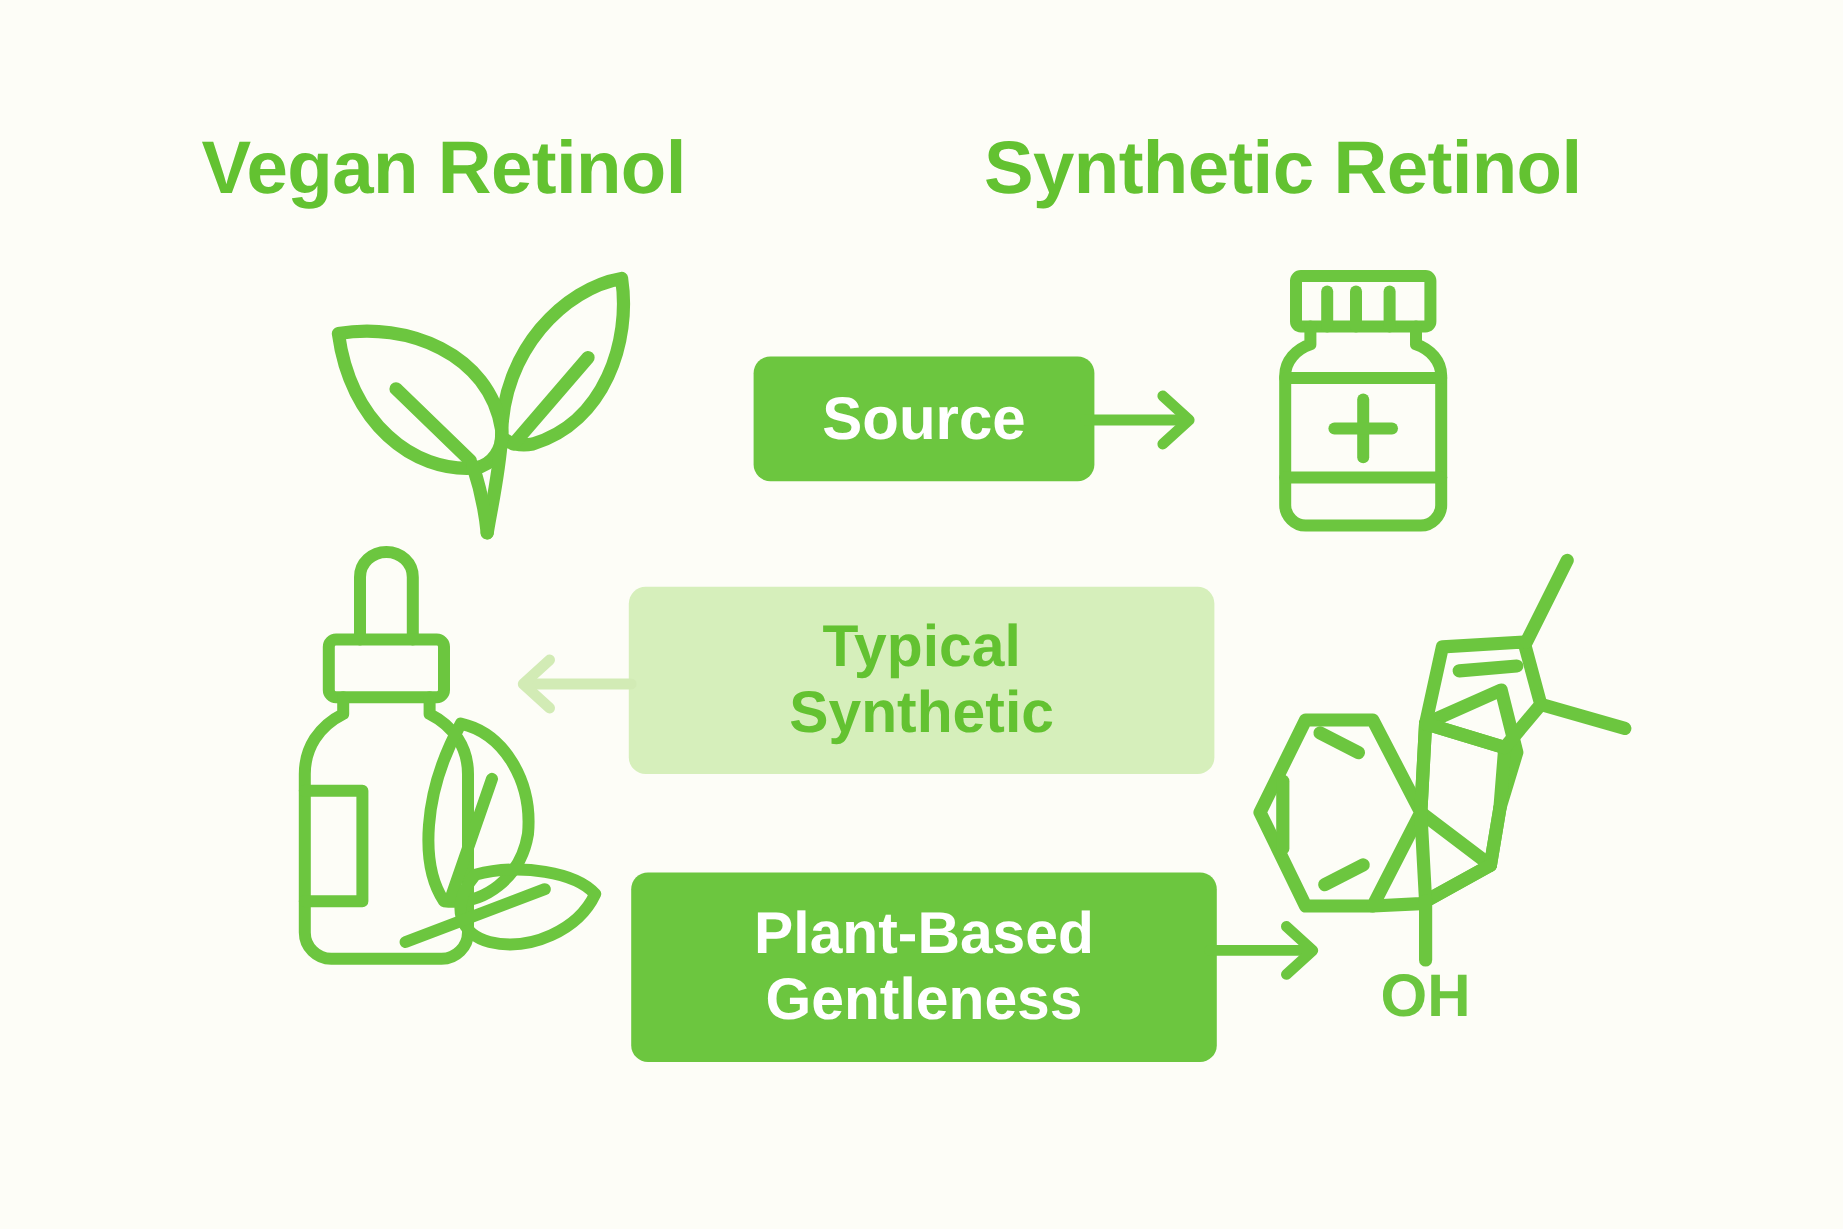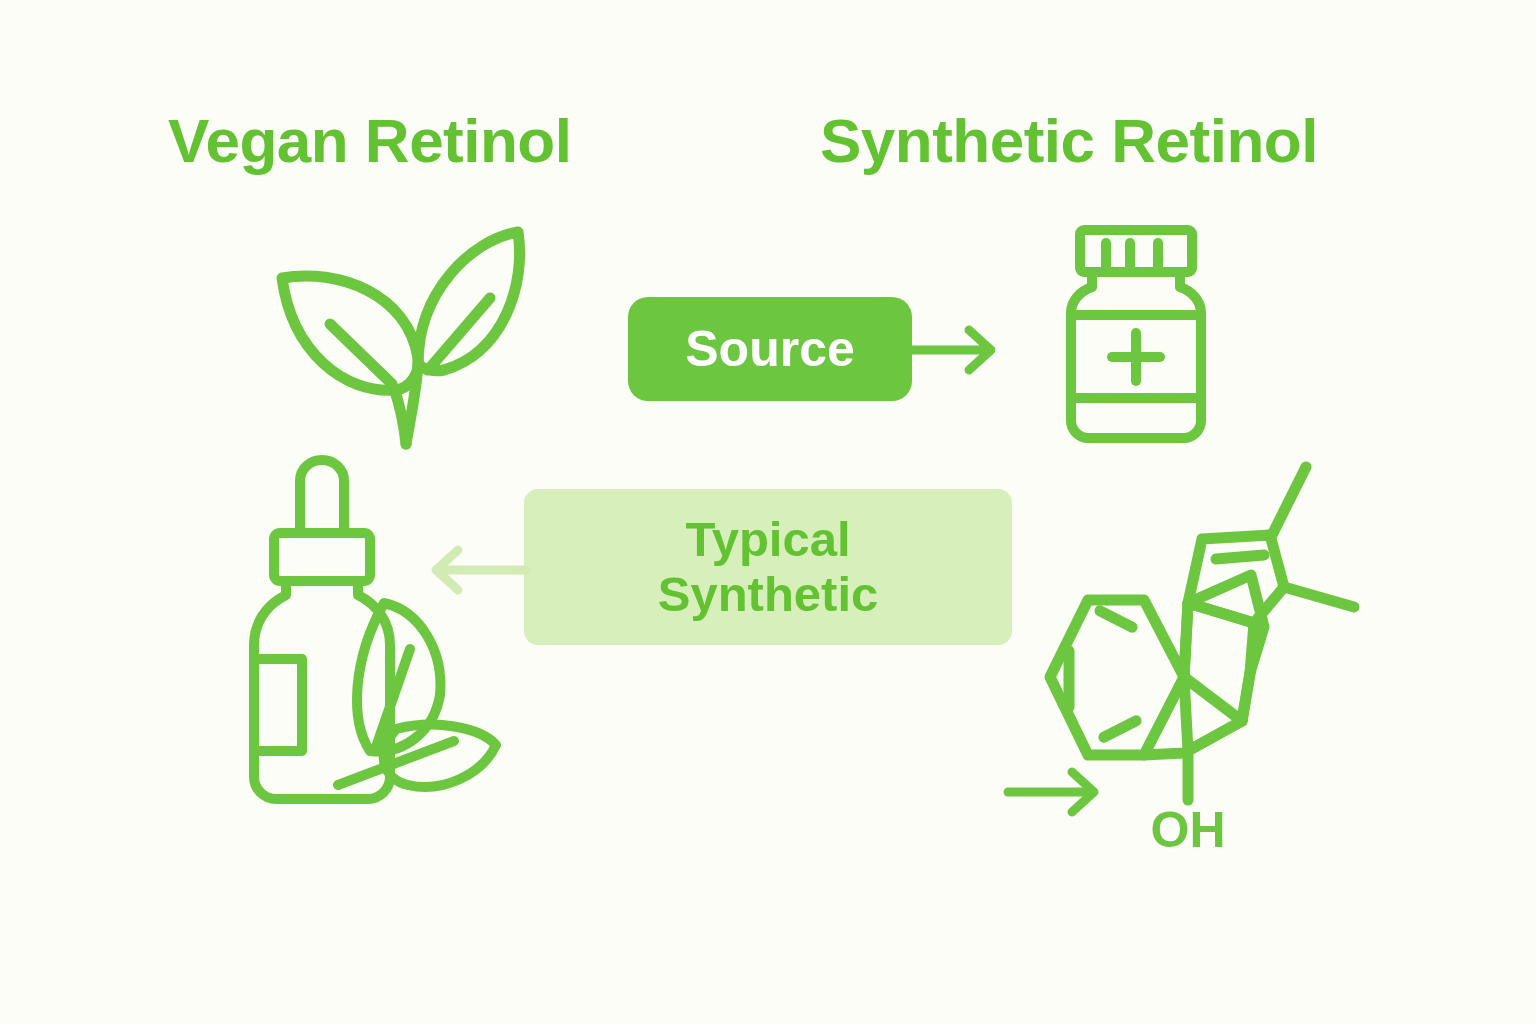--- a/index.html
+++ b/index.html
@@ -49,21 +49,20 @@
     color: #FFFFFF;
   }
   .pill-light {
     background: #D6EFBB;
     color: #63C231;
   }
   #pill-source {
     left: 628px; top: 297px;
     width: 284px; height: 104px;
     font-size: 50px;
-    border-radius: 20px;
   }
   #pill-irritation {
     left: 524px; top: 489px;
     width: 488px; height: 156px;
     font-size: 49px;
   }
   #pill-gentleness {
     left: 526px; top: 727px;
     width: 488px; height: 158px;
     font-size: 49px;
@@ -200,20 +199,26 @@
 
       <path d="M236 80 L270 12"></path>
 
       <path d="M248 132 L318 152"></path>
 
       <path d="M152 296 L152 345"></path>
     </g>
     <text x="152" y="392" fill="#6CC63F" font-family="Liberation Sans, sans-serif" font-size="50" font-weight="700" text-anchor="middle">OH</text>
   </svg>
 
+  <div class="pill pill-solid" id="pill-gentleness">
+    <span>
+      <span>Plant-Based</span><br>
+      <span>Gentleness</span>
+    </span>
+  </div>
 
   <svg class="arrow-svg" id="arrow-gentleness" width="100" height="64" viewBox="0 0 100 64">
     <g fill="none" stroke="#6CC63F" stroke-width="9" stroke-linecap="round" stroke-linejoin="round">
       <path d="M0 32 L84 32"></path>
       <path d="M64 12 L86 32 L64 52"></path>
     </g>
   </svg>
 
 </div>
 

